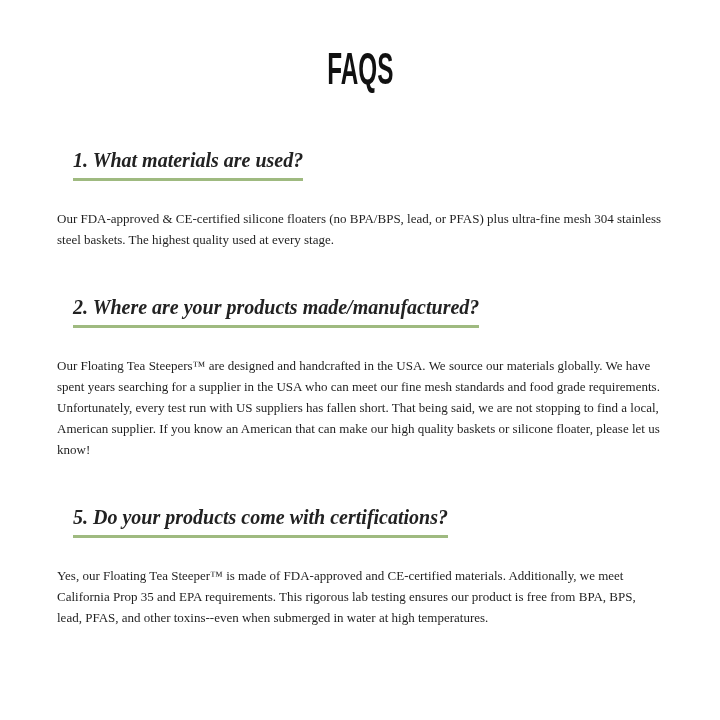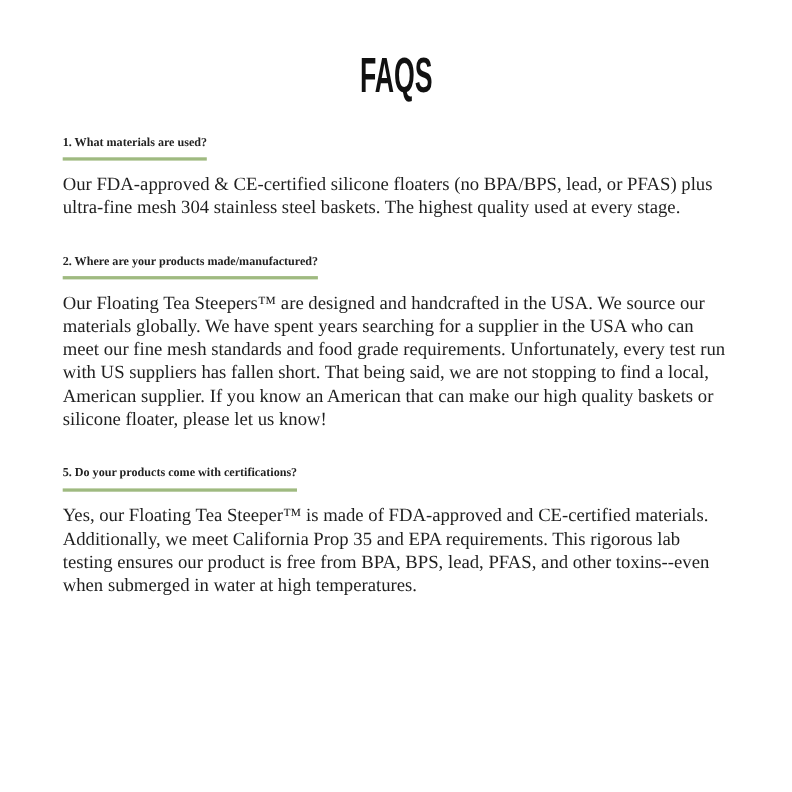--- a/index.html
+++ b/index.html
@@ -11,48 +11,49 @@
     color: var(--text);
     font-family: "Liberation Serif", serif;
     overflow: hidden;
   }
   .container {
     padding: 46px 57px 0 57px;
     width: 720px;
   }
   .title-wrap {
     text-align: center;
-    margin-bottom: 30px;
+    margin-bottom: 42px;
     height: 44px;
   }
   .page-title {
     display: inline-block;
     font-family: "Liberation Sans", sans-serif;
     font-weight: bold;
     font-size: 45px;
     line-height: 1.0;
     letter-spacing: 0px;
     transform: scaleX(0.54);
     transform-origin: center top;
     color: #111111;
   }
   .faq { margin-bottom: 29px; }
   .faq-question {
     display: inline-block;
-    margin: 0;
-    font-size: 11px;
+    margin: 16px;
+    font-size: 20px;
     font-weight: bold;
     line-height: 1.2;
     padding-bottom: 6px;
     border-bottom: 3px solid var(--green);
     color: #222222;
+    font-style: italic;
   }
   .faq-answer {
     margin: 11px 0 0 0;
-    font-size: 17px;
+    font-size: 13px;
     line-height: 21px;
     max-width: 606px;
     color: var(--text);
   }
 </style>
 </head>
 <body>
 
 <div class="container">
 

